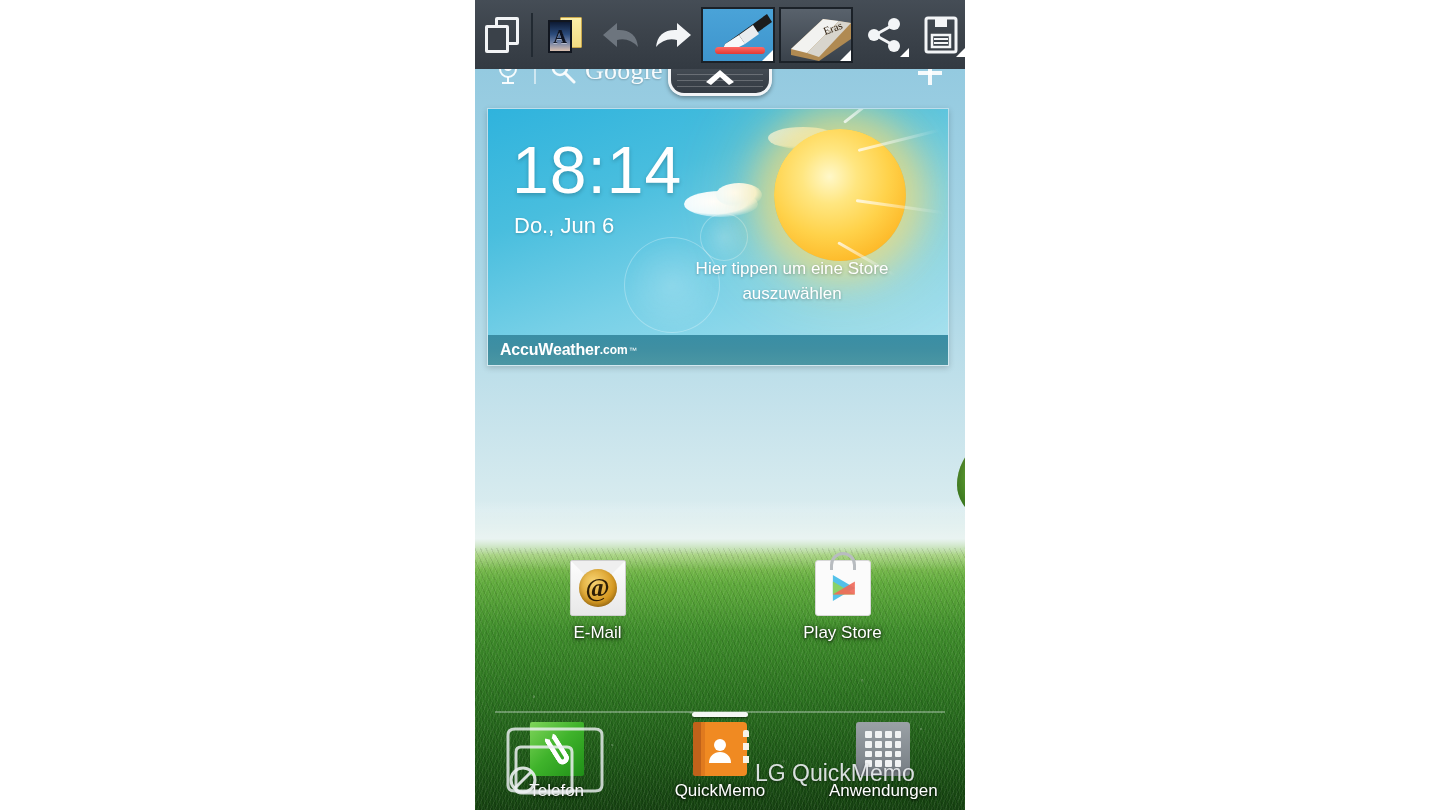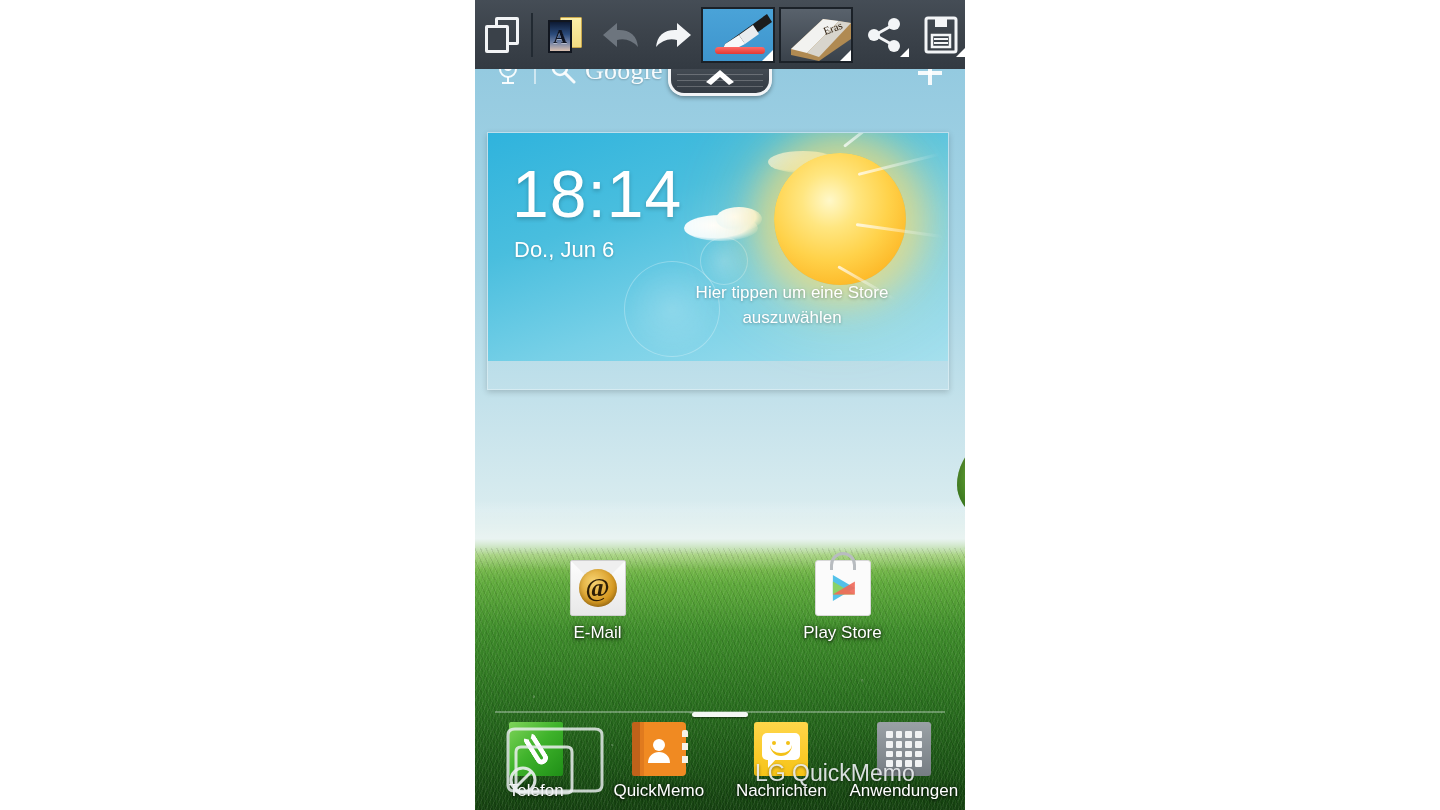--- a/index.html
+++ b/index.html
@@ -180,21 +180,21 @@
     display:flex; align-items:center; justify-content:center;
   }
   #pull-tab .lines {
     position:absolute; inset:4px 6px 4px 6px;
     background-image: repeating-linear-gradient(to bottom, rgba(255,255,255,.22) 0 1px, transparent 1px 6px);
   }
   #pull-tab .chev { position:relative; width:34px; height:20px; z-index:2; }
 
   
   #weather {
-    position:absolute; left:12px; top:132px; width:462px; height:258px; z-index:15;
+    position:absolute; left:12px; top:108px; width:462px; height:258px; z-index:15;
     border:1px solid rgba(255,255,255,.35);
     overflow:hidden;
     box-shadow: 0 2px 6px rgba(0,0,0,.18);
     padding-left: 40px;
   }
   #weather .sky {
     position:absolute; left:0; top:0; right:0; height:228px;
     background: linear-gradient(160deg, #2fb3dd 0%, #49bede 32%, #77d0e7 62%, #a6e0ee 100%);
   }
   #weather .sun {
@@ -432,20 +432,25 @@
         <div class="sun"></div>
         <div class="ray" style="left:356px; top:12px; width:64px; transform:rotate(-38deg);"></div>
         <div class="ray" style="left:370px; top:40px; width:84px; transform:rotate(-14deg);"></div>
         <div class="ray" style="left:368px; top:90px; width:88px; transform:rotate(8deg);"></div>
         <div class="ray" style="left:350px; top:132px; width:66px; transform:rotate(30deg);"></div>
 
         <div class="w-time">18:14</div>
         <div class="w-date">Do., Jun 6</div>
         <div class="w-hint">Hier tippen um eine Store auszuwählen</div>
       </div>
+      <div class="brandbar">
+        <span class="bt1">AccuWeather</span>
+          <span class="bt2">.com</span>
+          <span class="bt3">™</span>
+      </div>
     </div>
 
     <div id="app-row">
       <div class="app-cell">
         <div class="app-icon ic-mail">
           <span class="flapL"></span>
             <span class="flapR"></span>
           <span class="at">@</span>
         </div>
         <div class="app-label">E-Mail</div>
@@ -476,30 +481,20 @@
         <div class="dock-icon ic-contacts">
           <span class="tabs"></span>
           <span class="person">
             <svg viewBox="0 0 24 26" width="24" height="26">
               <circle cx="12" cy="8" r="6" fill="#ffffff"></circle>
               <path d="M1 26c0-7 5-11 11-11s11 4 11 11z" fill="#ffffff"></path>
             </svg>
           </span>
         </div>
         <div class="dock-label">QuickMemo</div>
-      </div>
-      <div class="dock-cell">
-        <div class="dock-icon ic-msg">
-          <span class="bubble"></span>
-            <span class="tail"></span>
-          <span class="eye" style="left:18px;"></span>
-            <span class="eye" style="left:32px;"></span>
-          <span class="smile"></span>
-        </div>
-        <div class="dock-label">Nachrichten</div>
       </div>
       <div class="dock-cell">
         <div class="dock-icon ic-apps">
           <span class="dots">
             <span></span>
               <span></span>
               <span></span>
               <span></span>
             <span></span>
               <span></span>

